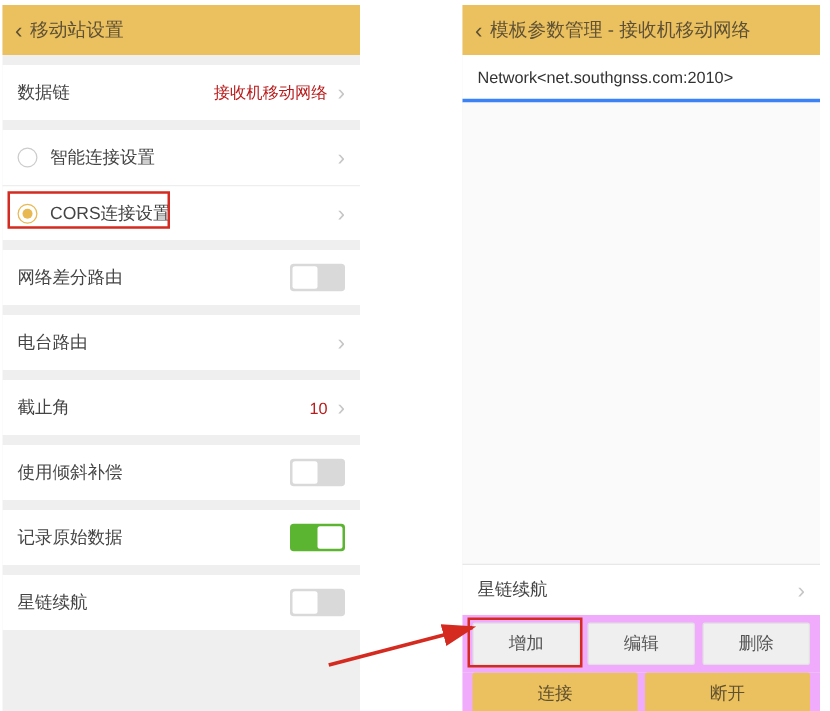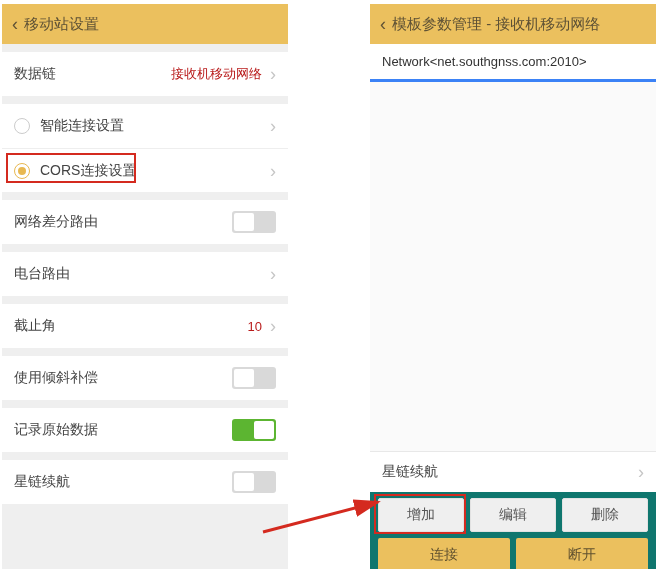--- a/index.html
+++ b/index.html
@@ -114,21 +114,21 @@
     align-items: center;
     padding: 0 12px;
     font-size: 14px;
     color: #444;
   }
   .mode-row .chev { margin-left: auto; }
   .btnbar {
     display: flex;
     gap: 6px;
     padding: 6px 8px;
-    background: #0f766e;
+    background: #f0abfc;
   }
   .btnbar .btn {
     flex: 1;
     height: 34px;
     display: flex;
     align-items: center;
     justify-content: center;
     font-size: 14px;
     border-radius: 2px;
   }

